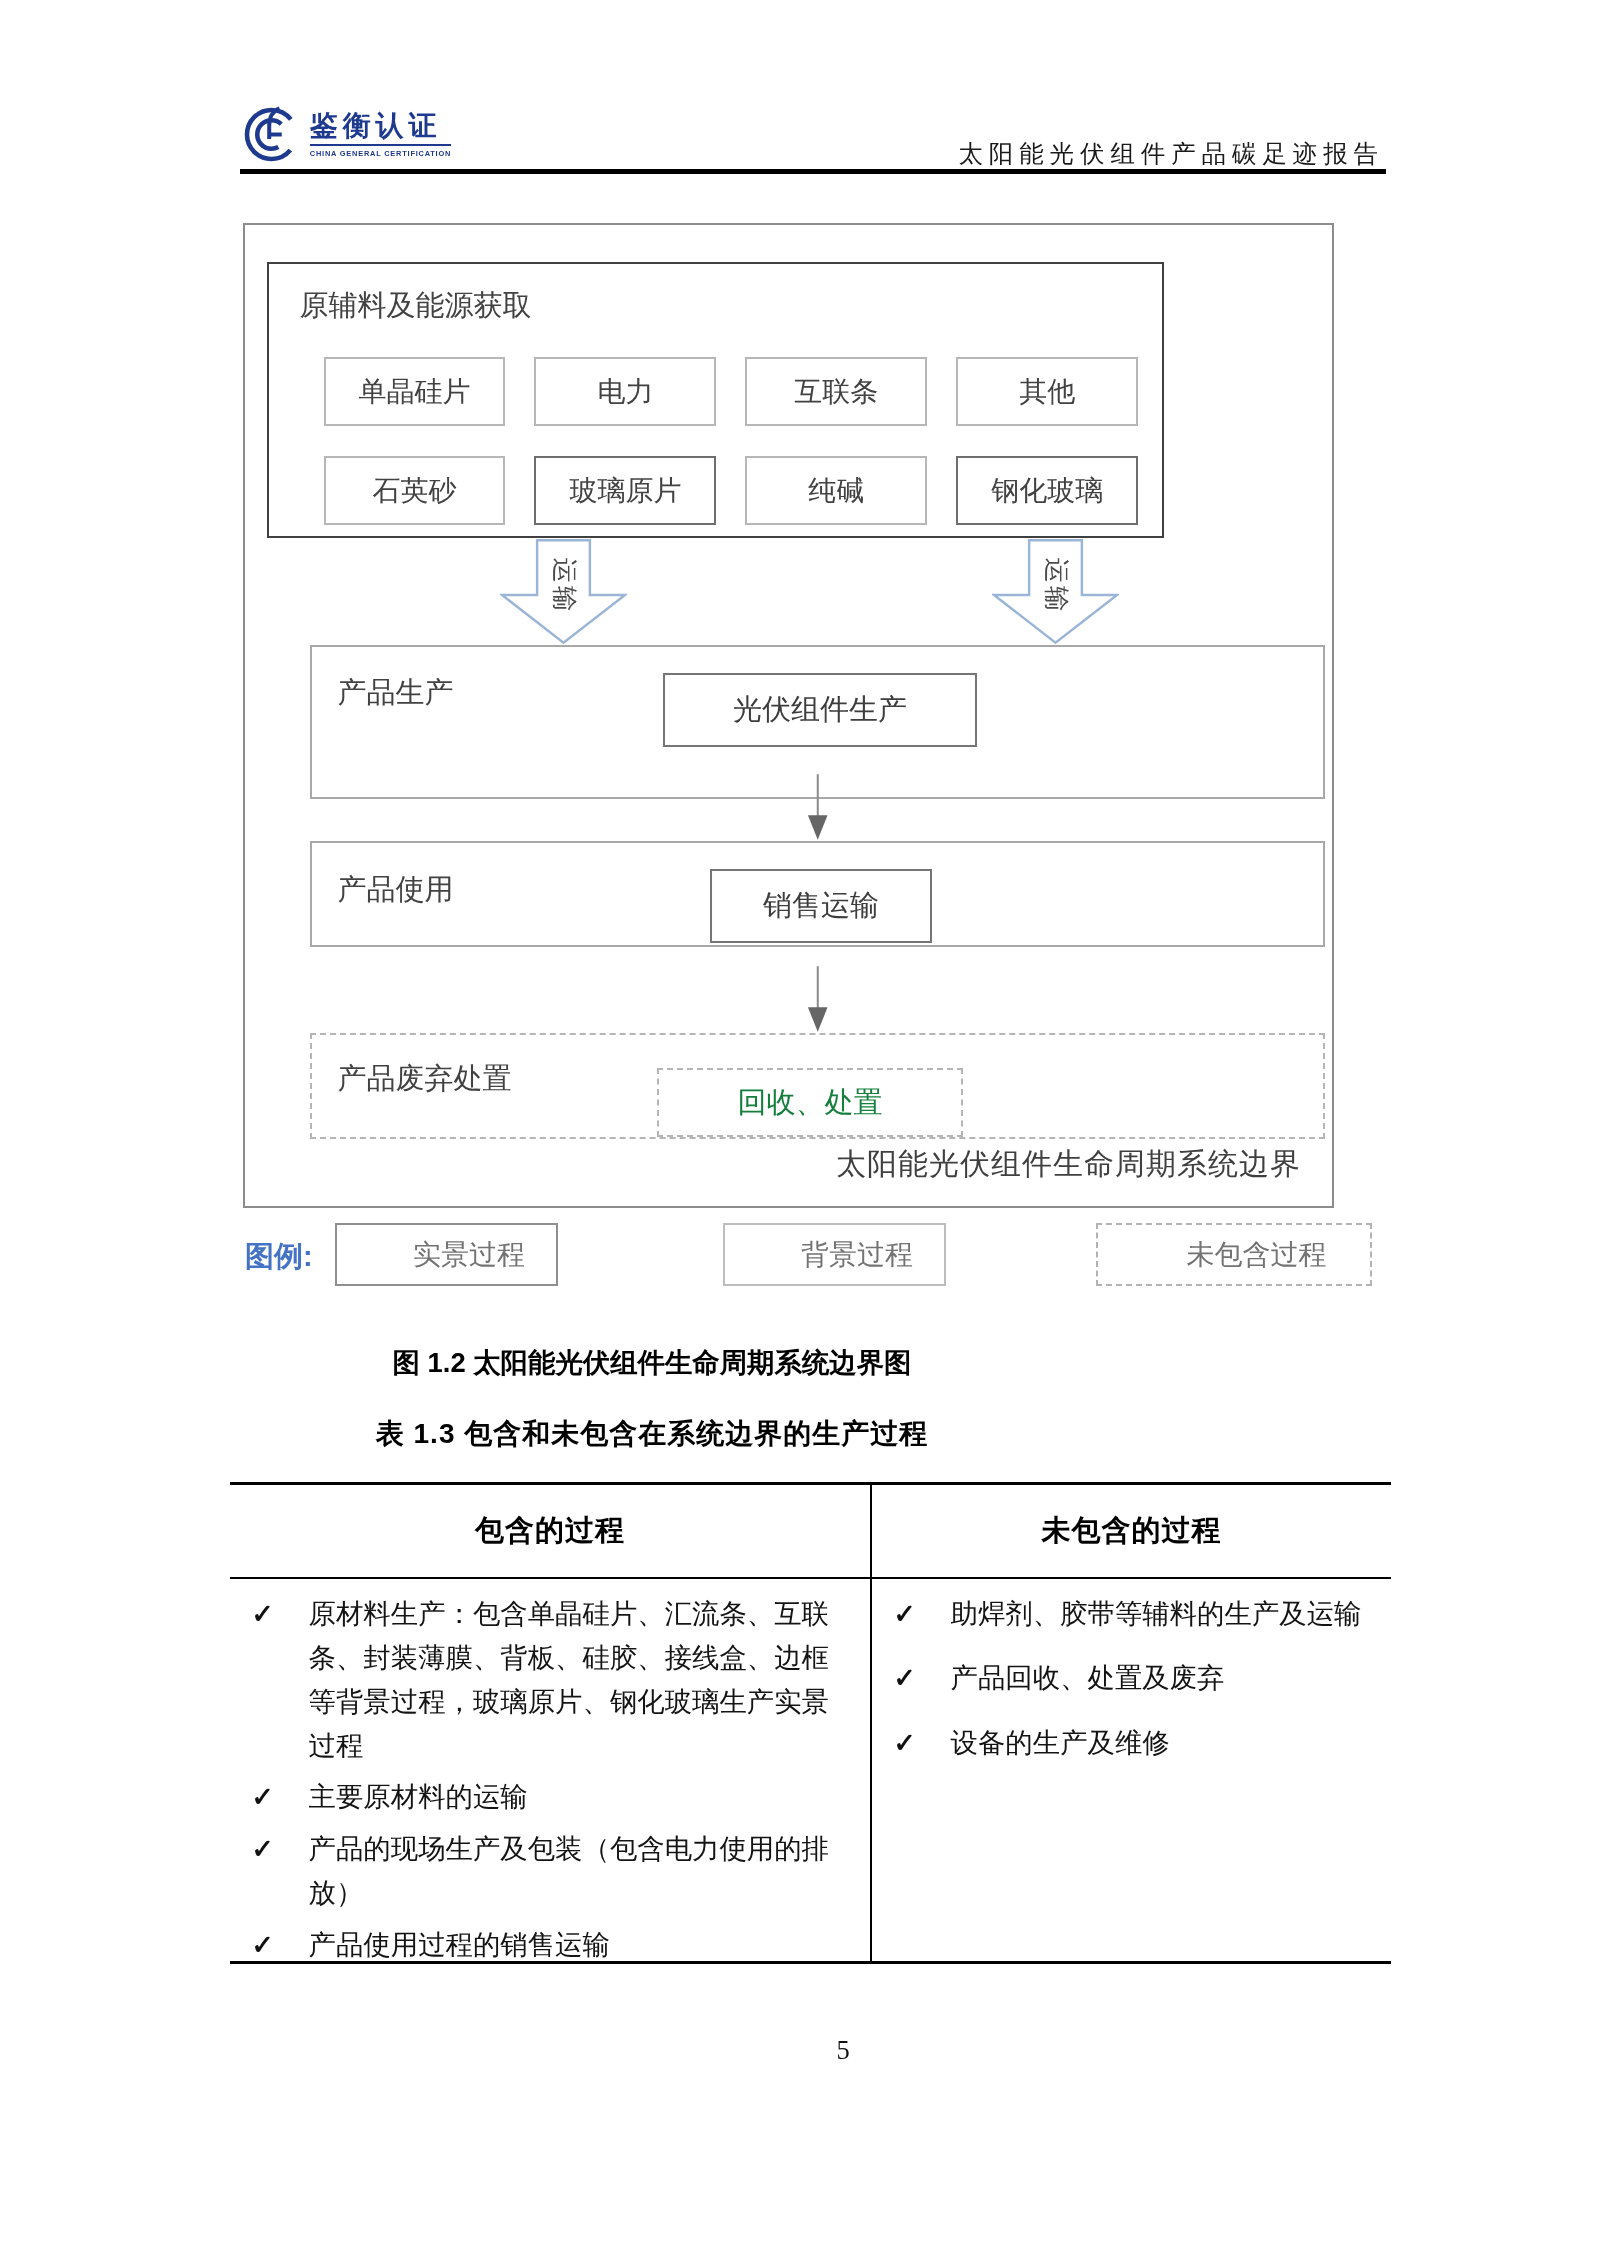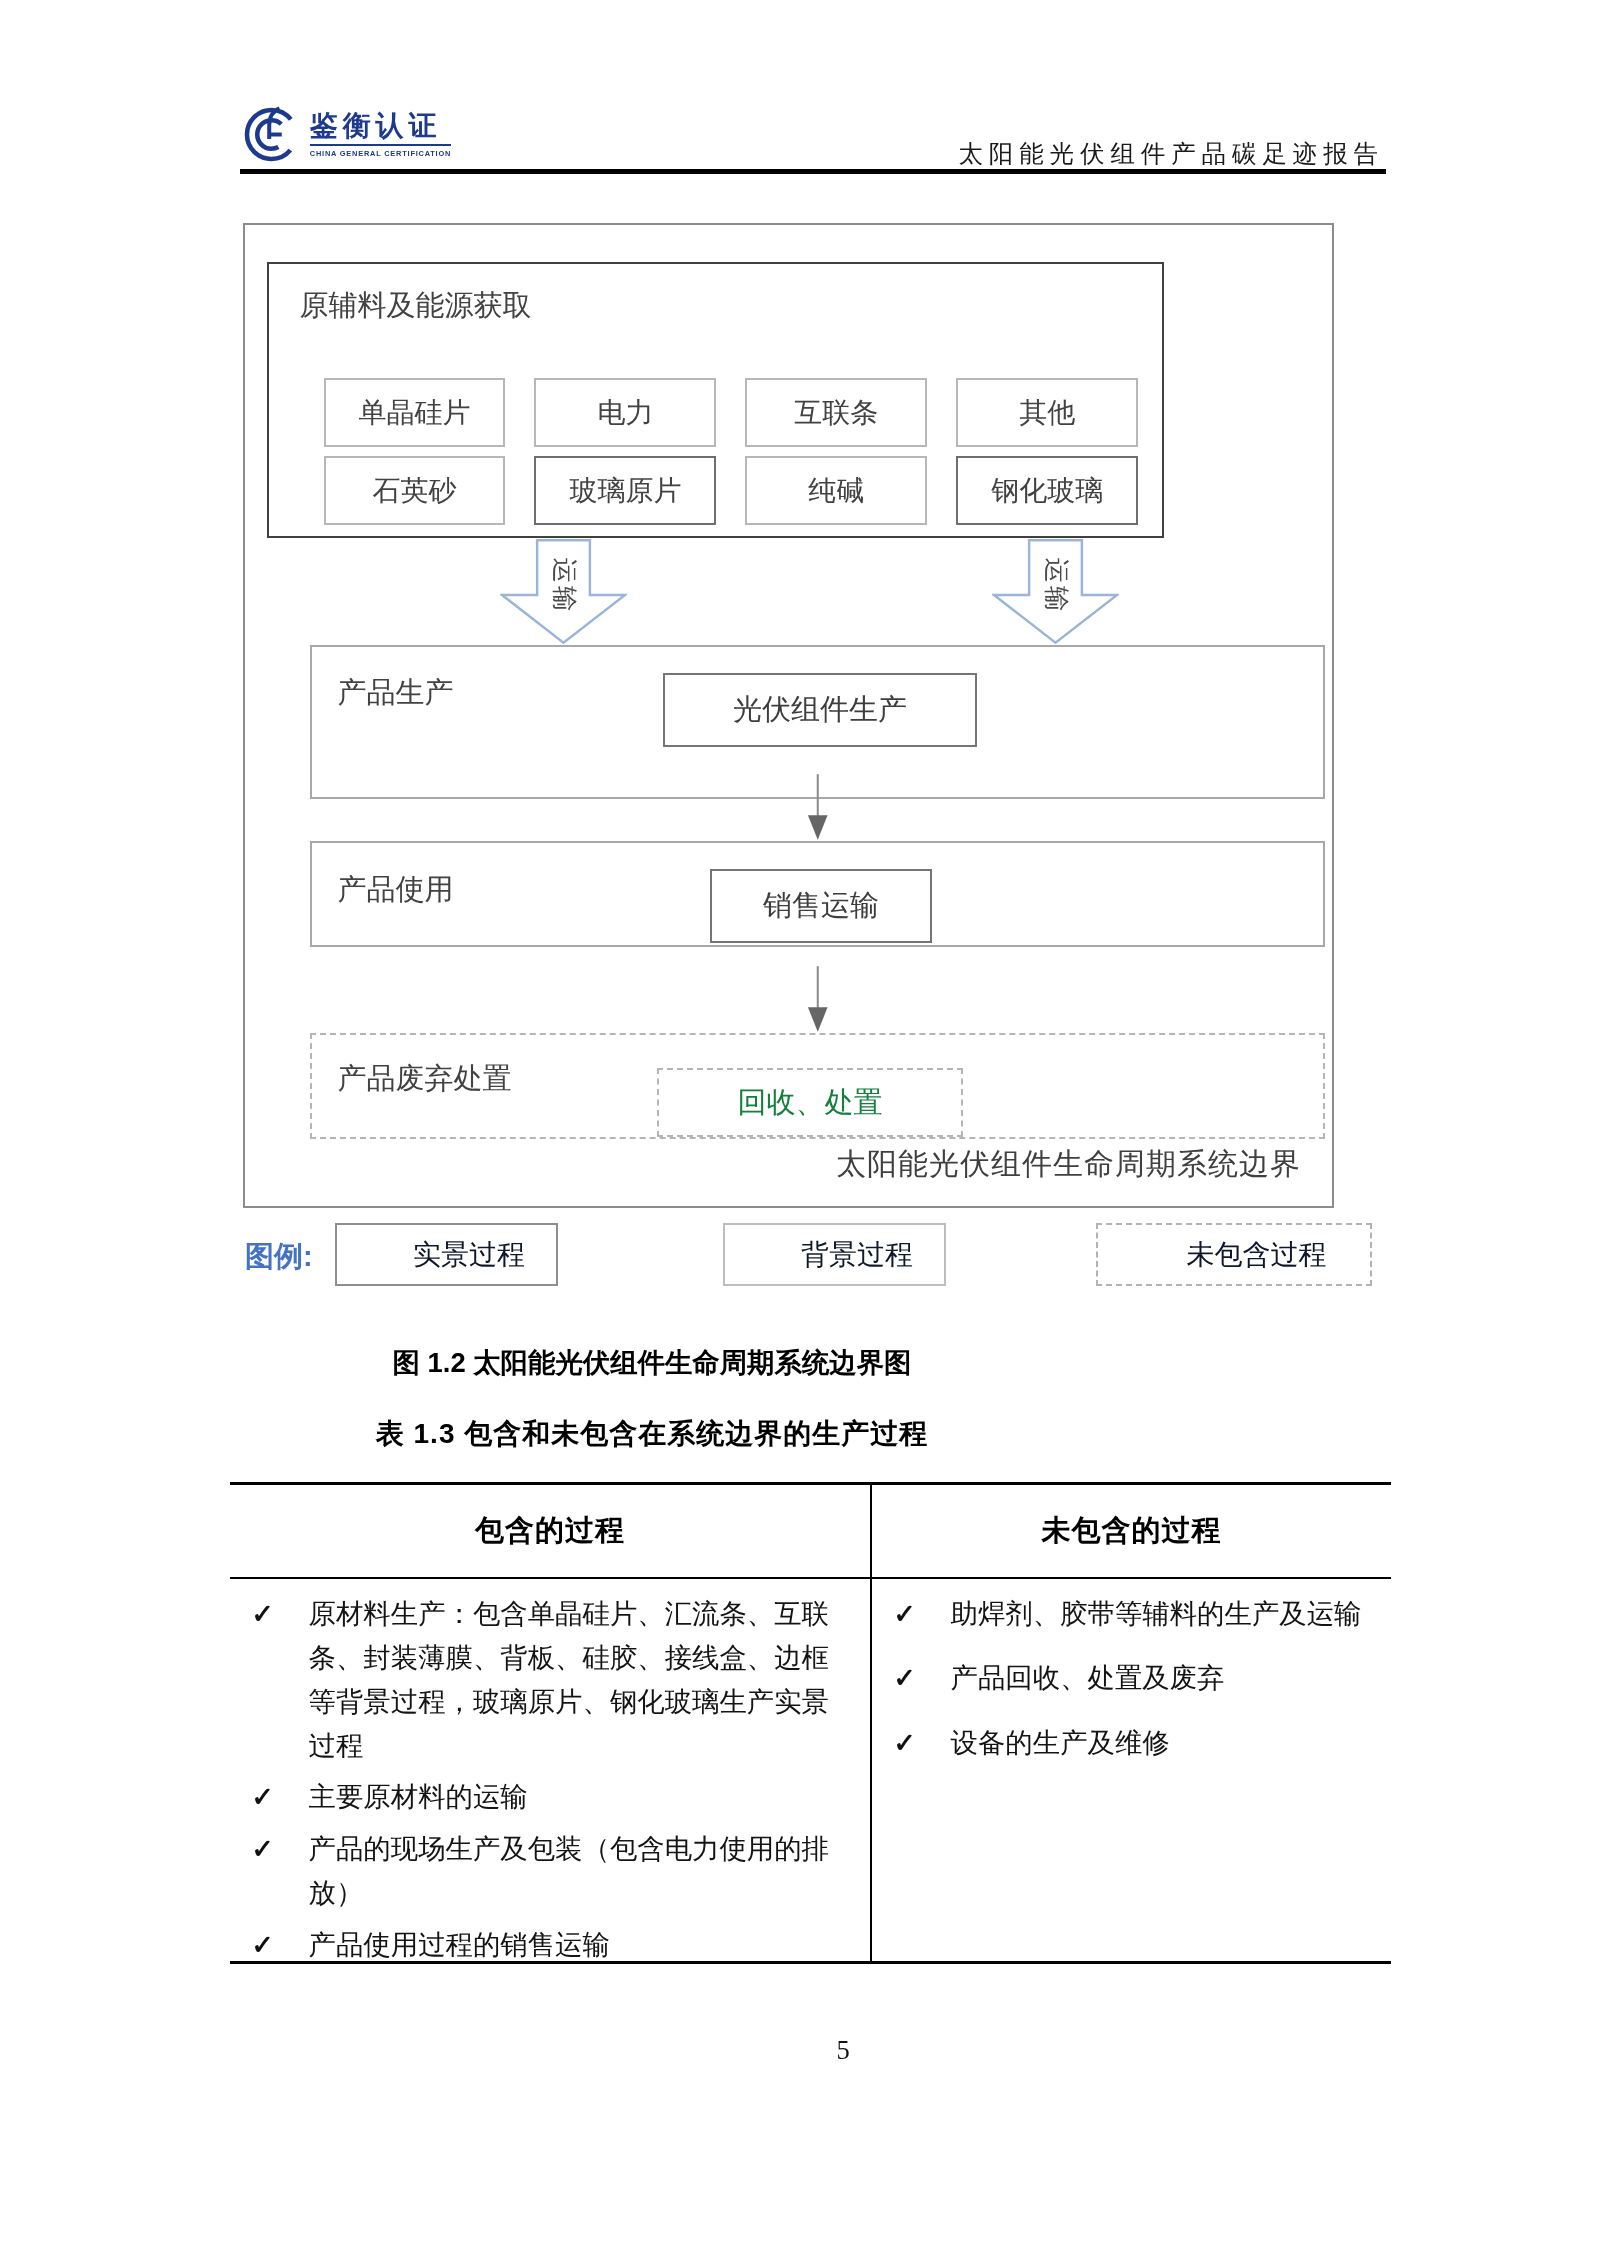--- a/index.html
+++ b/index.html
@@ -20,21 +20,21 @@
 
   
   .frame { position:absolute; left:243px; top:223px; width:1091px; height:985px;
            border:2px solid #8c8c8c; box-sizing:border-box; }
   .frame .abs { position:absolute; box-sizing:border-box; }
 
   .stage1 { left:21.6px; top:37px; width:897px; height:276px; border:2px solid #404040; }
   .stage-label { position:absolute; font-size:29px; color:#424242; white-space:nowrap; }
   .stage1 .stage-label { left:31px; top:21.6px; }
   .mat-row { position:absolute; left:55px; right:23.5px; display:flex; gap:29px; height:69px; }
-  .mat-row.r1 { top:114px;border-radius:20px; } .mat-row.r2 { top:192px; }
+  .mat-row.r1 { top:93px;border-radius:20px; } .mat-row.r2 { top:192px; }
   .mat-box { flex:1; display:flex; align-items:center; justify-content:center;
              font-size:28px; color:#424242; background:#fff; box-sizing:border-box; }
   .mat-box.bg { border:2px solid #b7b7b7; }
   .mat-box.fg { border:2.9px solid #6e6e6e; }
 
   .big-arrow { position:absolute; top:314px; width:127px; height:106px; }
   .big-arrow.a1 { left:255px; } .big-arrow.a2 { left:747px; }
   .big-arrow svg { position:absolute; left:0; top:0; }
   .big-arrow .t { position:absolute; left:50%; top:47px; transform:translate(-50%,-50%) rotate(90deg);
                   font-size:25.5px; color:#4a4a4a; letter-spacing:2.9px; white-space:nowrap; }
@@ -58,21 +58,21 @@
   .stage4 .stage-label { left:25.5px; top:23.5px; }
   .stage4 .inner-box { left:345px; top:33px; width:306px; height:69px;
                        border:2px dashed #b5b5b5; box-shadow:none; color:#15803d;text-align:center; }
 
   .boundary-note { position:absolute; right:31px; top:919px; font-size:30px; color:#3f3f3f;
                    letter-spacing:1px; white-space:nowrap; }
 
   
   .legend-label { position:absolute; left:245px; top:1237px; font-size:29px; font-weight:bold; color:#4472c4; }
   .legend-box { position:absolute; top:1223px; height:63px; display:flex; align-items:center;
-                justify-content:center; font-size:28px; color:#0f172a; box-sizing:border-box; background:#fff;padding-left:45px; }
+                justify-content:center; font-size:28px; color:#737373; box-sizing:border-box; background:#fff;padding-left:45px; }
   .legend-box.fg { left:335px; width:223px; border:2.9px solid #8f8f8f; }
   .legend-box.bg { left:723px; width:223px; border:2px solid #bdbdbd; }
   .legend-box.ex { left:1096px; width:276px; border:2px dashed #b3b3b3; }
 
   
   .caption-fig { position:absolute; left:309px; width:686px; top:1345px; text-align:center;
                  font-size:27.4px; font-weight:bold; color:#000; }
   .caption-tbl { position:absolute; left:309px; width:686px; top:1415px; text-align:center;
                  font-size:28px; font-weight:bold; color:#000; letter-spacing:1px; }
 

